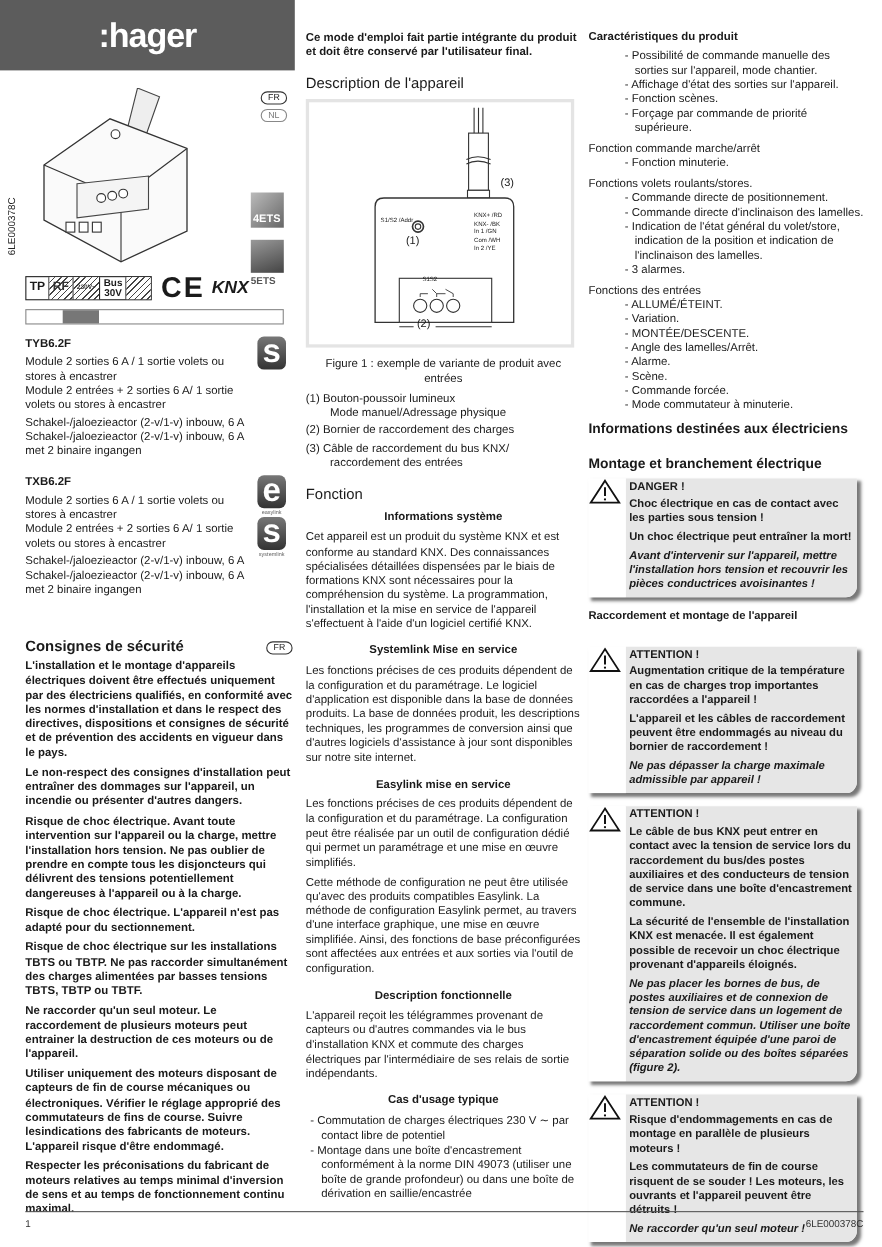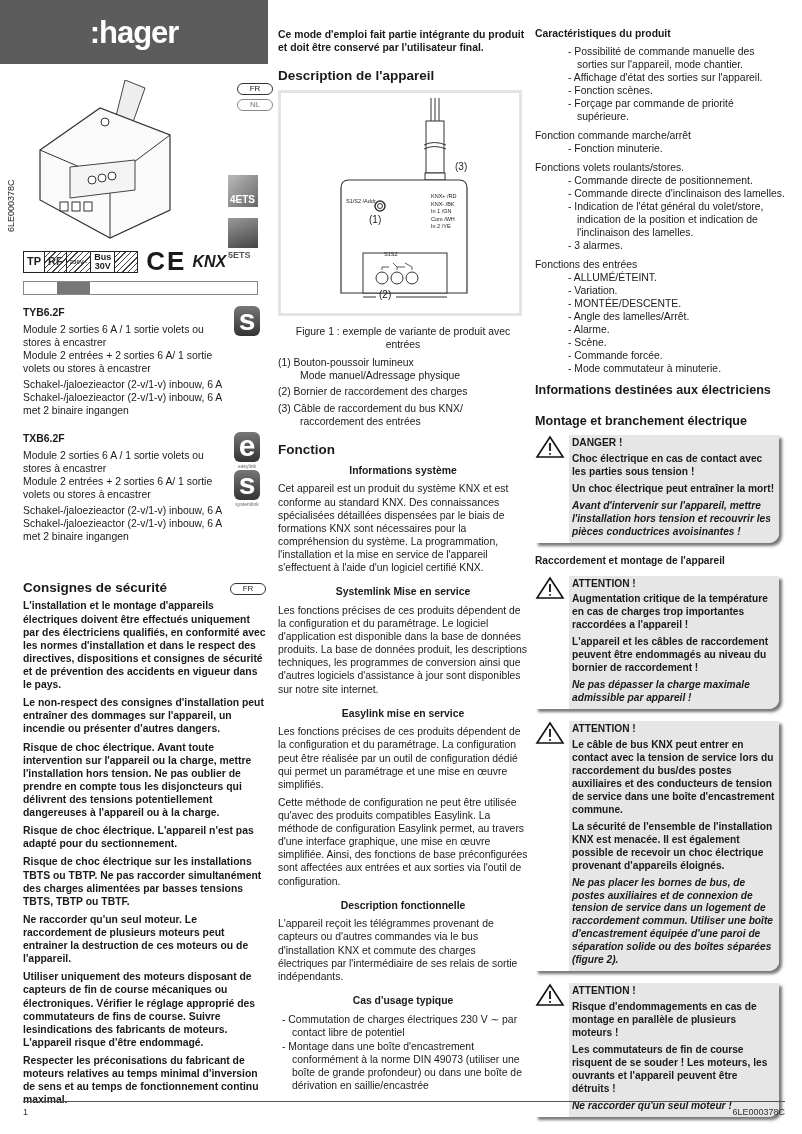--- a/index.html
+++ b/index.html
@@ -10,21 +10,21 @@
   #col2 { left: 278px; width: 250px; top: 28px; }
   #col3 { left: 535px; width: 250px; top: 28px; }
 
   
   .brand-bar { position: absolute; left: 0; top: 0; width: 268px; height: 64px; background: #5c5c5c; }
   .brand-logo { position: absolute; left: 0; width: 268px; top: 14px; text-align: center; color: #fff; font-weight: bold; font-size: 31px; letter-spacing: -1px; }
 
   .product-photo { position: absolute; left: 30px; top: 80px; width: 160px; height: 160px; }
   .doc-code-vertical { position: absolute; left: 6px; top: 175px; transform: rotate(-90deg); transform-origin: left top; font-size: 9px; color: #222; white-space: nowrap; top: 232px; }
 
-  .lang-badge { position: absolute; width: 36px; height: 12px; border: 1px solid #333; border-radius: 7px; font-size: 8px; text-align: center; line-height: 10px; }
+  .lang-badge { position: absolute; width: 24px; height: 12px; border: 1px solid #333; border-radius: 7px; font-size: 8px; text-align: center; line-height: 10px; }
   .lang-fr { left: 237px; top: 83px; }
   .lang-nl { left: 237px; top: 99px; color: #777; border-color: #888; }
 
   .ets4 { position: absolute; left: 228px; top: 175px; width: 30px; height: 32px; background: linear-gradient(135deg,#bbb,#666); }
   .ets4 span { position: absolute; bottom: 1px; left: 2px; color: #fff; font-weight: bold; font-size: 10px; }
   .ets5 { position: absolute; left: 228px; top: 218px; width: 30px; height: 30px; background: linear-gradient(160deg,#999,#444); }
   .ets5-label { position: absolute; left: 228px; top: 250px; font-size: 9px; color: #555; font-weight: bold; }
 
   .cert-row { position: absolute; left: 23px; top: 246px; display: flex; align-items: center; }
   .cert-box { border: 1.5px solid #222; display: flex; height: 22px; }
@@ -51,21 +51,21 @@
   .safety h2 { font-size: 13.5px; font-weight: bold; margin-bottom: 3px; }
   .safety .fr { position: absolute; right: 2px; top: 3px; }
   .safety p { font-weight: bold; font-size: 10.4px; line-height: 1.26; margin-bottom: 5px; }
 
   .footer-line { position: absolute; left: 23px; top: 1101px; width: 762px; height: 1px; background: #555; }
   .page-num { position: absolute; left: 23px; top: 1107px; font-size: 9px; color: #333; }
   .doc-ref { position: absolute; right: 17px; top: 1107px; font-size: 9px; color: #333; }
 
   
   .intro { font-weight: bold; font-size: 10.4px; line-height: 1.25; margin-bottom: 14px; }
-  h2.sec { font-size: 13.5px; font-weight: bold; margin-bottom: 6px; }
+  h2.sec { font-size: 13.5px; font-weight: normal; margin-bottom: 6px; }
   .figure { position: relative; width: 244px; height: 226px; border: 3px solid #e4e4e4; margin-bottom: 10px; }
   .fig-caption { text-align: center; font-size: 10.4px; margin: 0 0 5px; }
   .legend p { margin-bottom: 4px; }
   .legend .ind { padding-left: 22px; }
   h4.sub { font-size: 10.4px; font-weight: bold; margin: 6px 0 5px; text-align: center; }
   .body p { margin-bottom: 8px; line-height: 1.26; }
   .body p.tight { margin-bottom: 3px; }
   .usage-list li { list-style: none; padding-left: 14px; text-indent: -10px; line-height: 1.26; margin-bottom: 1px; }
 
   
@@ -73,21 +73,21 @@
   .char .grp { margin-bottom: 6px; }
   .char li { list-style: none; padding-left: 14px; text-indent: -9px; line-height: 1.25; margin-left: 28px; }
   .char .grp-title { line-height: 1.25; }
   h3.info { font-size: 12.6px; font-weight: bold; margin: 8px 0 10px; }
   .warn { position: relative; display: flex; margin: 0 6px 12px 0; border-radius: 0 0 10px 0; box-shadow: 3px 3px 3px #777; }
   .warn .tri { width: 34px; background: #fff; flex-shrink: 0; }
   .warn .txt { background: #e6e6e6; flex: 1; padding: 2px 4px 4px 3px; border-radius: 0 0 10px 0; }
   .warn .txt p { font-weight: bold; font-size: 10.2px; line-height: 1.27; margin-bottom: 4px; }
   .warn .txt p:last-child { margin-bottom: 0; font-style: italic; }
   .warn .txt .title { margin-bottom: 3px; }
-  .subhead { font-weight: bold; font-size: 10.2px; margin: 4px 0 8px; }
+  .subhead { font-weight: bold; font-size: 10.2px; margin: 4px 0 20px; }
 </style>
 </head>
 <body>
 
 <div class="brand-bar"></div>
 <div class="brand-logo">:hager</div>
 
 <svg class="product-photo" viewBox="0 0 160 160">
   <path d="M95 0 L115 8 L102 45 L85 40 Z" fill="#eee" stroke="#444" stroke-width="1"></path>
   <path d="M10 70 L70 28 L140 55 L140 130 L80 158 L10 120 Z" fill="#fafafa" stroke="#333" stroke-width="1.2"></path>

